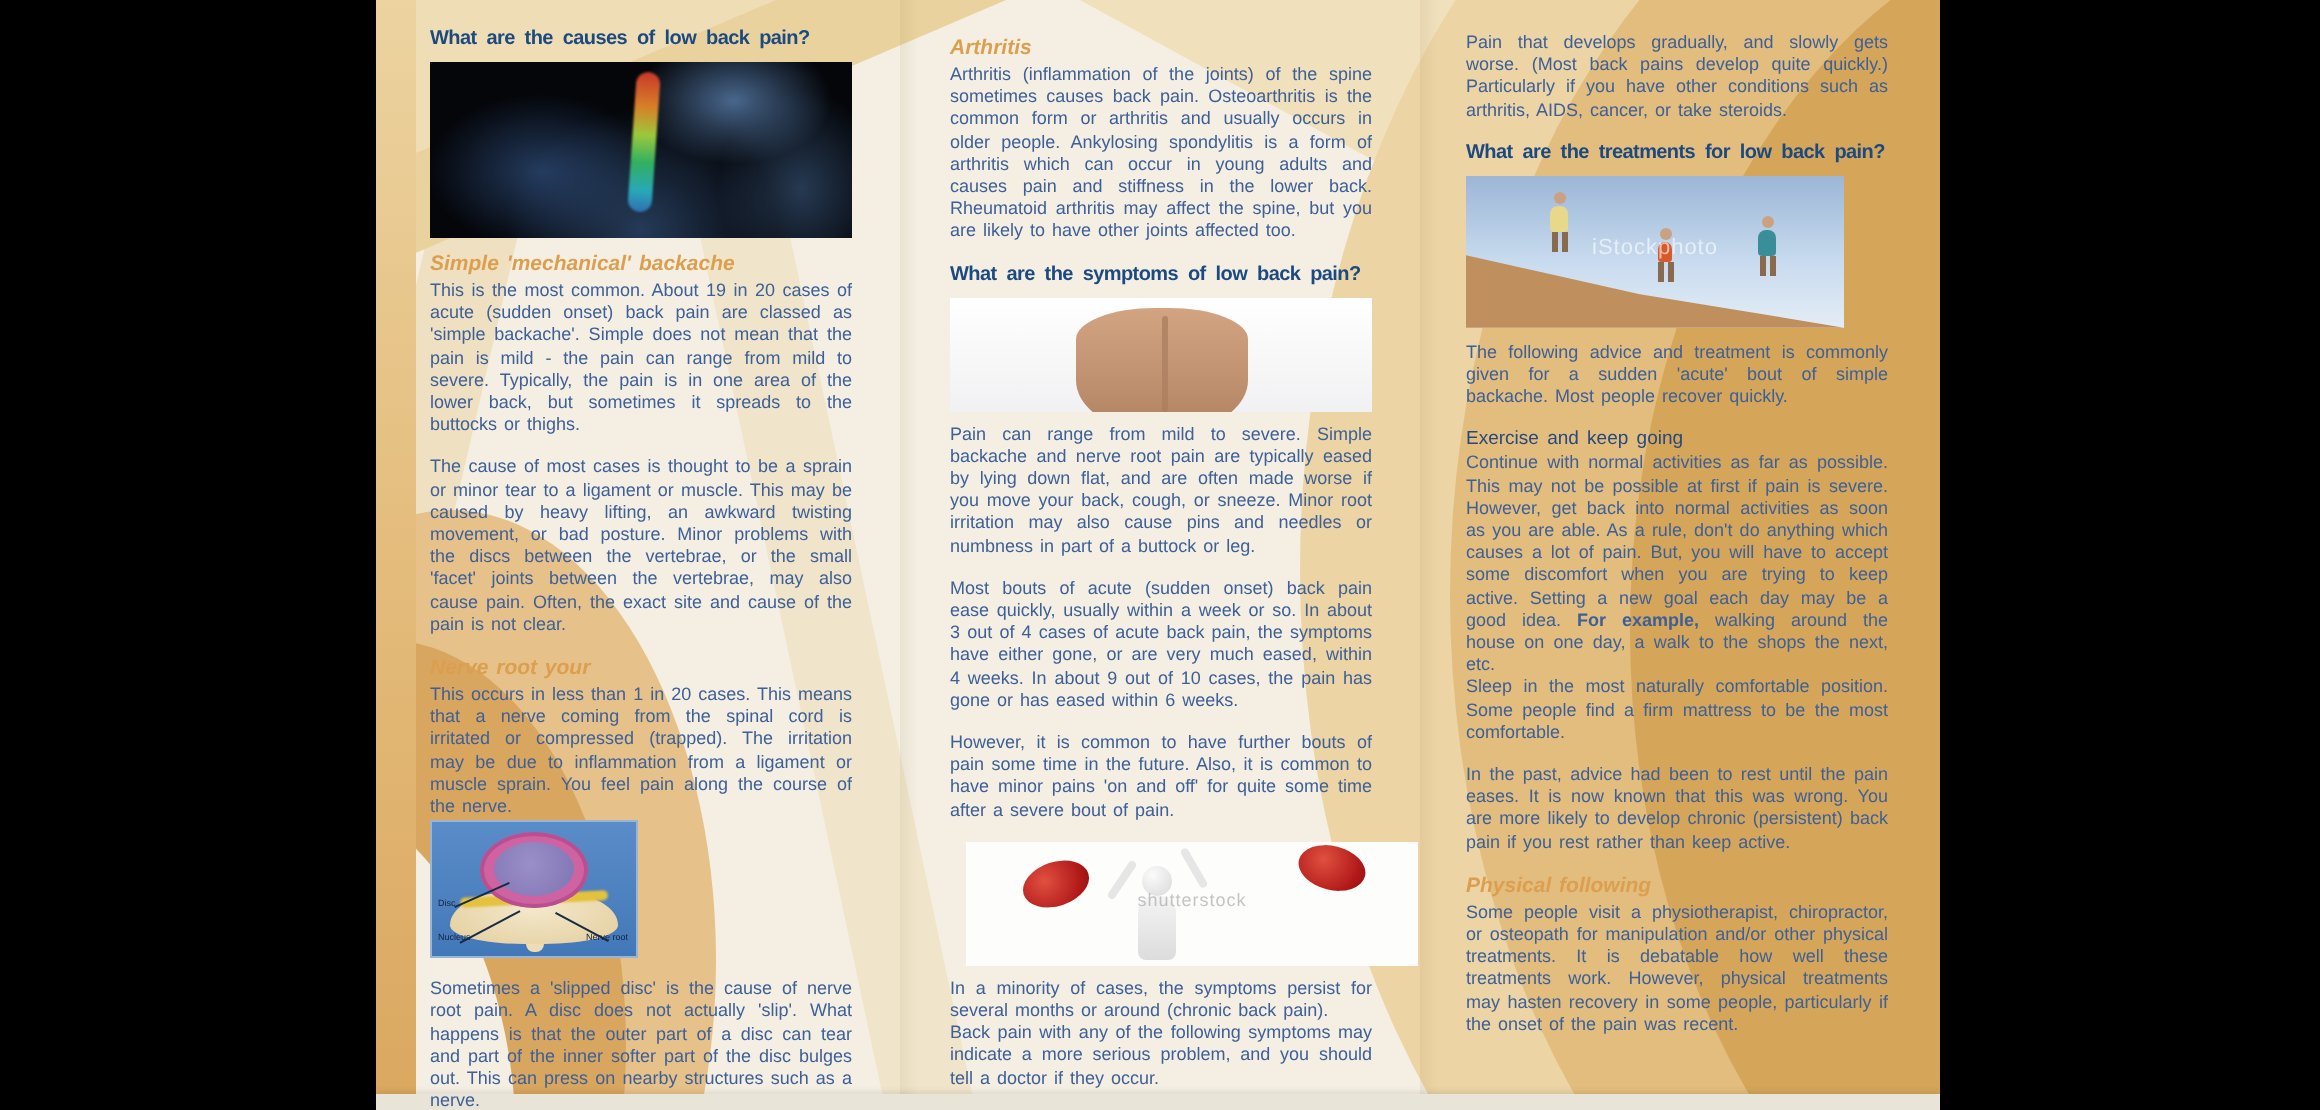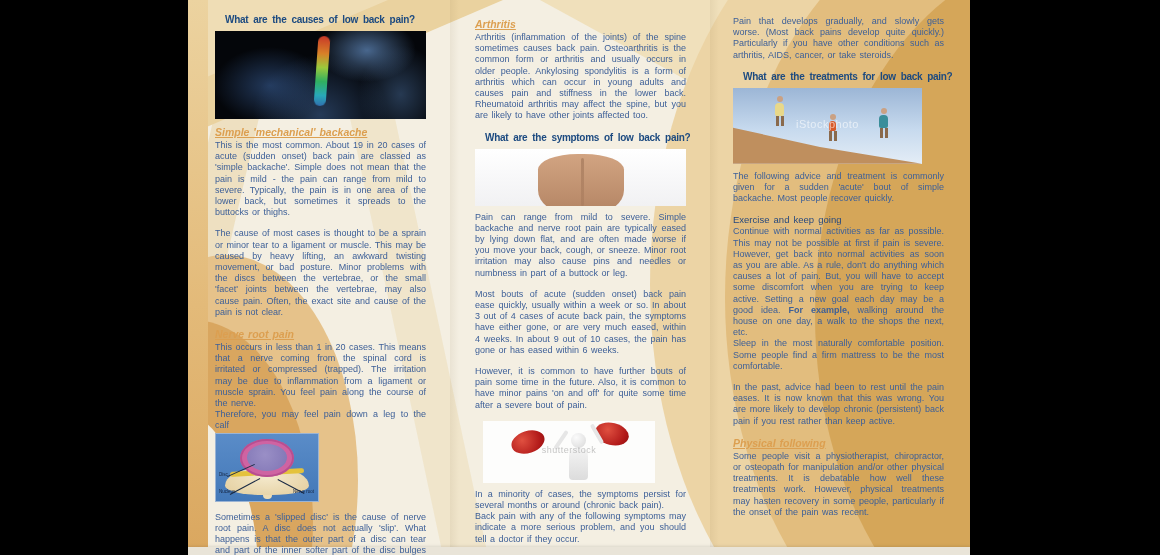--- a/index.html
+++ b/index.html
@@ -47,25 +47,25 @@
 
   
   .col { position:absolute; z-index:2; width:211px; }
   #col1 { left:27px;  top:14px; }
   #col2 { left:287px; top:18px; }
   #col3 { left:545px; top:16px; }
 
   .h-blue {
     font-size:10px; font-weight:bold; color:#1c4a80;
     letter-spacing:-0.3px; word-spacing:2.5px; white-space:nowrap;
-    margin:0 10px 6px;
+    margin:0 0 6px;
   }
   .h-orange {
     font-size:10.5px; font-style:italic; color:#dc9f50;
-    word-spacing:1px; margin:0 0 2px; font-weight:bold;text-decoration:underline;
+    word-spacing:1px; margin:0 0 2px; font-weight:bold;
   }
   .h-sub {
     font-size:9.5px; font-weight:normal; color:#27497e; margin:0 0 1px;
     word-spacing:1.5px;
   }
   p, .li {
     font-size:9px; line-height:11.2px; color:#3e6098;
     text-align:justify; margin:0 0 10px; word-spacing:1px;
   }
   .tight { margin-bottom:0; }
@@ -87,21 +87,21 @@
 
   #back-photo { width:211px; height:57px; margin:1px 0 6px;
     background:linear-gradient(180deg,#ffffff,#f1f1f3); }
   #torso { position:absolute; left:63px; top:5px; width:86px; height:60px;
     background:linear-gradient(180deg,#d2a482,#bd8e6d 70%,#b08261);
     border-radius:46% 46% 38% 38% / 26% 26% 40% 40%; }
   #torso-spine { position:absolute; left:50%; top:4px; width:3px; height:48px;
     background:linear-gradient(180deg, rgba(120,80,55,.35), rgba(120,80,55,.15));
     border-radius:2px; }
 
-  #lift-photo { width:172px; height:62px; margin:0 0 6px 8px;
+  #lift-photo { width:226px; height:62px; margin:0 0 6px 8px;
     background:#fdfdfc; }
   .dumbbell { position:absolute; width:34px; height:22px; border-radius:50%;
     background:radial-gradient(circle at 35% 35%, #e05040, #b01818 70%, #8c1010); }
   #db-l { left:28px; top:10px; transform:rotate(-18deg); }
   #db-r { right:26px; top:2px;  transform:rotate(14deg); }
   #lift-head { position:absolute; left:88px; top:12px; width:15px; height:15px;
     border-radius:50%; background:radial-gradient(circle at 35% 30%, #fbfbfb, #d8d8d8); }
   #lift-body { position:absolute; left:86px; top:27px; width:19px; height:32px;
     border-radius:8px 8px 4px 4px;
     background:linear-gradient(180deg,#f4f4f4,#dcdcdc); }
@@ -179,23 +179,22 @@
     <div class="h-blue">What are the causes of low back pain?</div>
 
     <div class="photo" id="spine-photo">
       <div id="spine-strip"></div>
     </div>
 
     <div class="h-orange">Simple 'mechanical' backache</div>
     <p>This is the most common. About 19 in 20 cases of acute (sudden onset) back pain are classed as 'simple backache'. Simple does not mean that the pain is mild - the pain can range from mild to severe. Typically, the pain is in one area of the lower back, but sometimes it spreads to the buttocks or thighs.</p>
     <p>The cause of most cases is thought to be a sprain or minor tear to a ligament or muscle. This may be caused by heavy lifting, an awkward twisting movement, or bad posture. Minor problems with the discs between the vertebrae, or the small 'facet' joints between the vertebrae, may also cause pain. Often, the exact site and cause of the pain is not clear.</p>
 
-    <div class="h-orange">Nerve root pain</div>
+    <div class="h-orange">Nerve root your</div>
     <p class="tight">This occurs in less than 1 in 20 cases. This means that a nerve coming from the spinal cord is irritated or compressed (trapped). The irritation may be due to inflammation from a ligament or muscle sprain. You feel pain along the course of the nerve.</p>
-    <p class="tight">Therefore, you may feel pain down a leg to the calf</p>
 
     <div class="diagram-row">
       <div id="disc-diagram">
         <div id="bone-spike"></div>
         <div id="bone"></div>
         <div id="nerve-y"></div>
         <div id="disc-ring"></div>
         <div id="disc-core"></div>
         <div class="dg-line" id="ln1"></div>
         <div class="dg-line" id="ln2"></div>

